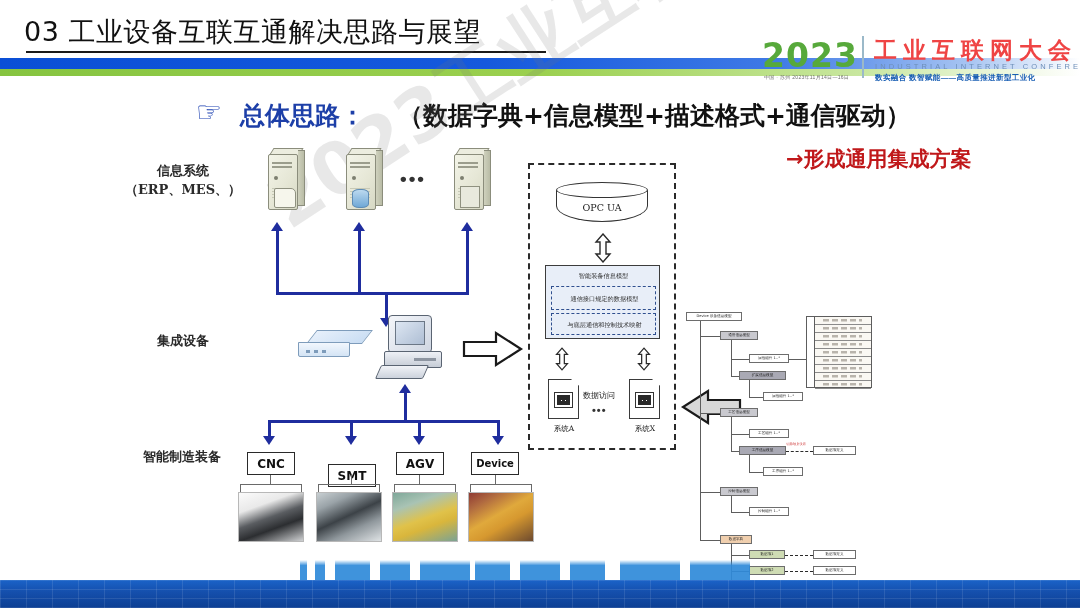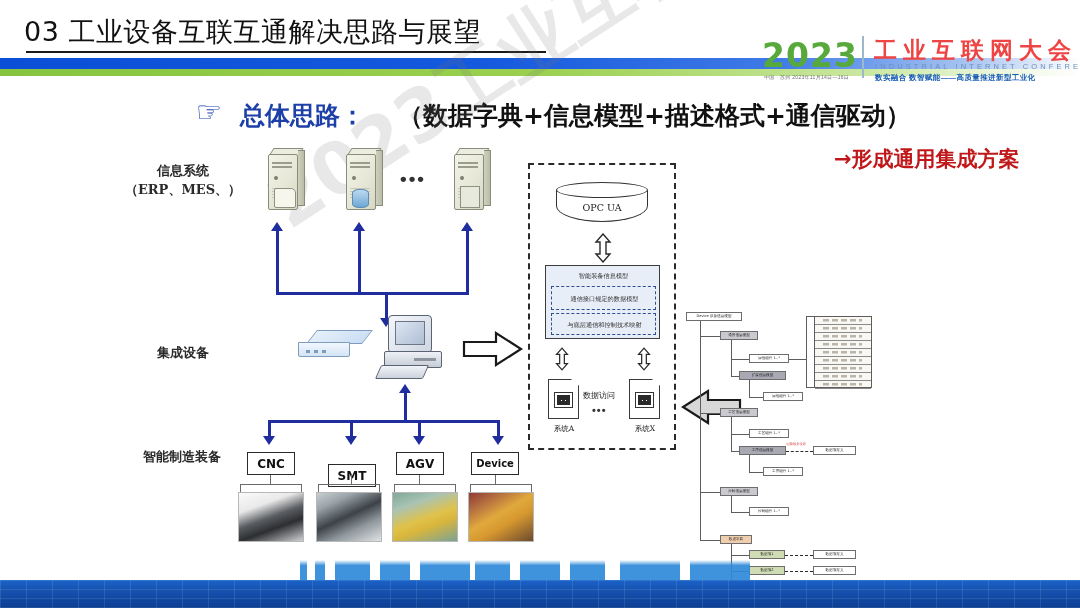--- a/index.html
+++ b/index.html
@@ -74,39 +74,38 @@
   }
   #formula {
     position: absolute; left: 398px; top: 99px;
     font-size: 25px; font-weight: bold; color: #111111; white-space: nowrap;
     font-family: "DejaVu Sans", sans-serif;
   }
   #callout {
     position: absolute; left: 786px; top: 145px;
     font-size: 21px; font-weight: bold; color: #c0181a; white-space: nowrap;
     font-family: "DejaVu Sans", sans-serif;
-    margin-left: 48px;
   }
 
   
   #watermark {
     position: absolute; left: 250px; top: 170px;
     font-size: 72px; font-weight: bold; color: rgba(120,120,120,0.17);
     transform: rotate(-33deg); transform-origin: left top;
     white-space: nowrap; pointer-events: none; user-select: none;
     font-family: "DejaVu Sans", sans-serif;
   }
 
   
   .row-label {
     position: absolute; font-size: 13px; color: #2a2a2a; text-align: center;
     font-weight: bold; font-family: "DejaVu Serif", serif; line-height: 1.45;
   }
   #label-info { left: 118px; top: 162px; width: 130px; }
-  #label-integration { left: 118px; top: 344px; width: 130px; }
+  #label-integration { left: 118px; top: 332px; width: 130px; }
   #label-smartmfg { left: 112px; top: 448px; width: 140px; }
 
   
   .server { position: absolute; width: 42px; height: 62px; }
   .server .body {
     position: absolute; left: 6px; top: 6px; width: 30px; height: 56px;
     background: linear-gradient(125deg,#f3f4e8 0%,#e6e7d6 55%,#d6d8c4 100%);
     border: 1px solid #8b8d7c; border-radius: 2px;
   }
   .server .top {

